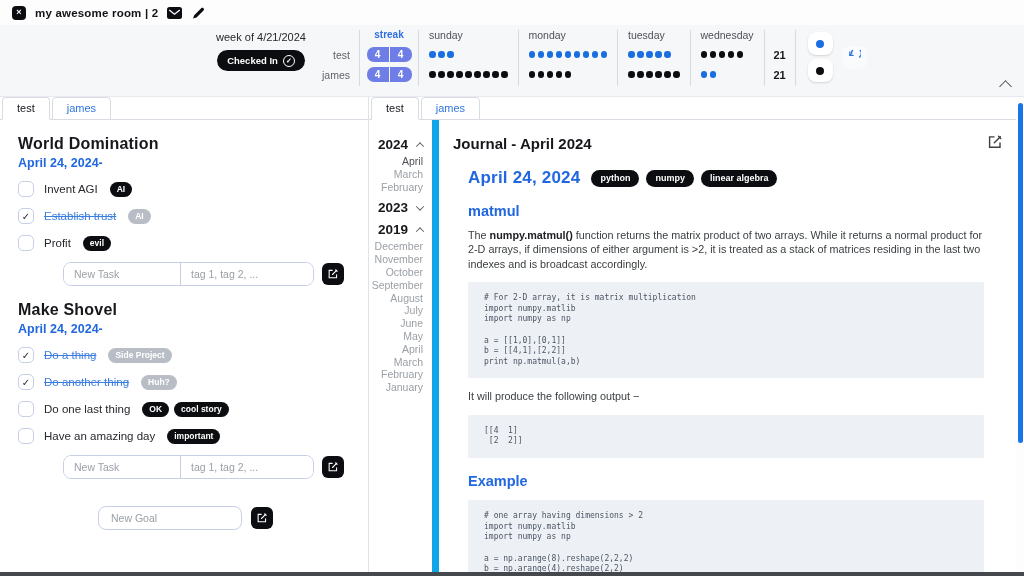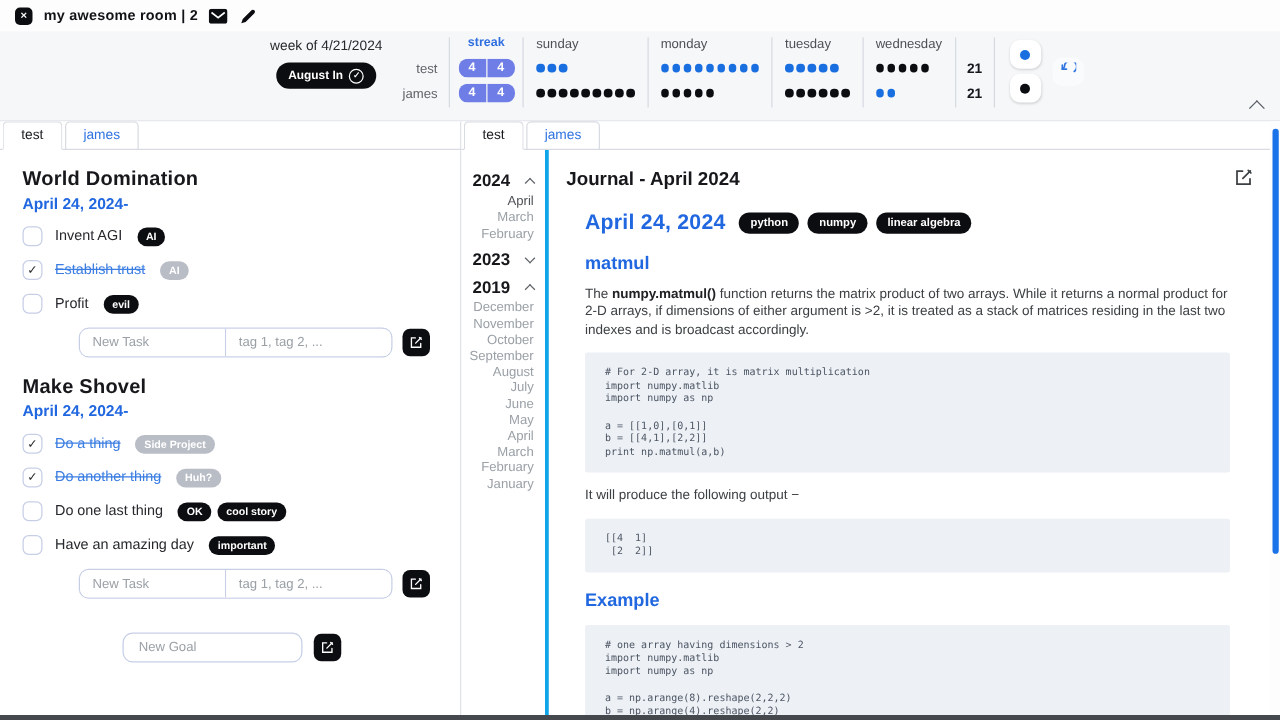--- a/index.html
+++ b/index.html
@@ -83,21 +83,21 @@
   .task-in{width:96px;border-right:1px solid #c7cfe7 !important;}
   .tags-in{width:112px;}
   .submit-btn{width:22px;height:22px;border:none;border-radius:6px;background:#0c0d10;cursor:pointer;
               display:flex;align-items:center;justify-content:center;flex:none;}
   .new-goal-row{display:flex;align-items:center;gap:9px;margin:27px 0 0 80px;}
   .new-goal-row input{width:118px;height:22px;border:1px solid #c7cfe7;border-radius:8px;font-size:10.5px;
                       padding:0 12px;outline:none;font-family:"Liberation Sans",sans-serif;}
 
   
   .right-body{flex:1;display:flex;position:relative;overflow:hidden;}
-  .cal{width:70px;box-sizing:border-box;border-right:3px solid #0ea5e9;padding-top:10px;}
+  .cal{width:70px;box-sizing:border-box;border-right:7px solid #0ea5e9;padding-top:10px;}
   .cal-year{display:flex;align-items:center;justify-content:space-between;padding:0 9px 0 9px;
             font-size:13.5px;font-weight:700;color:#17181c;margin:7px 0 3px;cursor:pointer;}
   .chev{width:5px;height:5px;border-right:1.5px solid #5f6368;border-bottom:1.5px solid #5f6368;display:inline-block;}
   .chev.up{transform:rotate(-135deg) translate(-1px,-1px);}
   .chev.down{transform:rotate(45deg) translate(-1px,-1px);}
   .cal-month{text-align:right;padding-right:9px;font-size:10.5px;line-height:12.8px;color:#9aa0a6;cursor:pointer;}
   .cal-month.current{color:#4e5157;}
   .journal{flex:1;padding:15px 40px 0 14px;overflow:hidden;}
   .journal-head{display:flex;justify-content:space-between;align-items:flex-start;}
   .journal-title{font-size:15px;font-weight:700;color:#17181c;margin:0;}
@@ -132,21 +132,21 @@
     <svg width="14" height="14" viewBox="0 0 14 14">
       <path d="M2 12.5 L3.2 9.2 L10.2 2.2 C10.8 1.6 11.9 1.6 12.5 2.2 C13.1 2.8 13.1 3.9 12.5 4.5 L5.5 11.5 Z" fill="#0c0d10"></path>
     </svg>
   </div>
 
   <div class="header-band">
     <div class="hdr-row">
       <div class="week-cluster">
         <div class="week-label">week of 4/21/2024</div>
         <button class="checkin">
-          <span>August In</span>
+          <span>Checked In</span>
           <span class="ck">✓</span>
         </button>
       </div>
       <div class="col users-col" id="users-col">
           <div class="col-label"></div>
           <div class="cell-row user-row">test</div>
           <div class="cell-row user-row">james</div>
         </div>
       <div class="vdiv"></div>
       <div class="col streak-col" id="streak-col">

